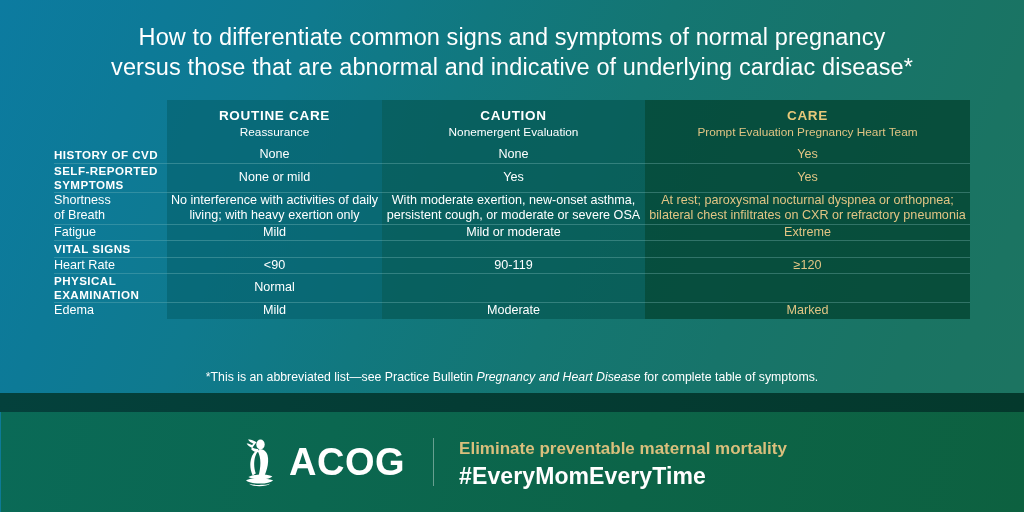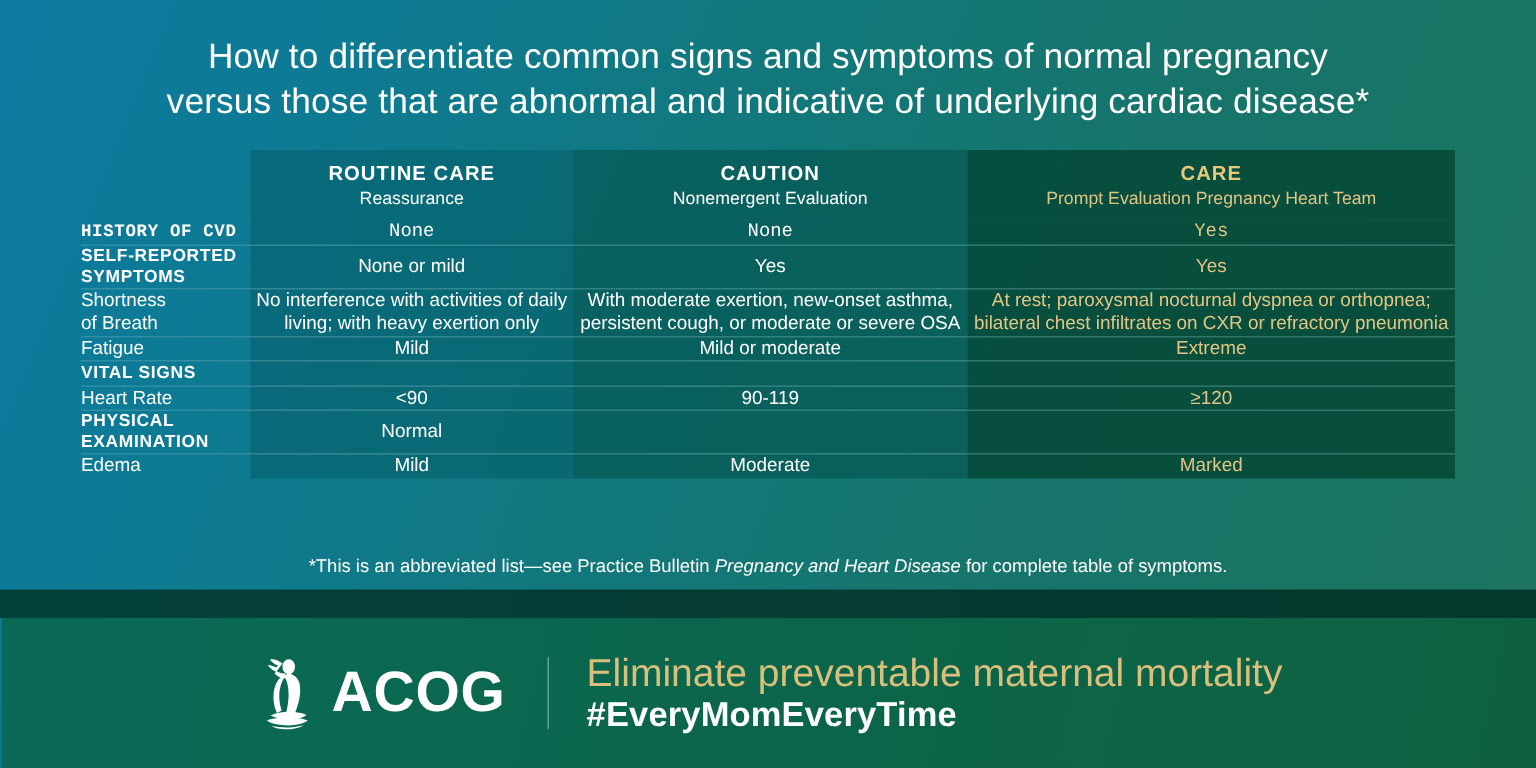--- a/index.html
+++ b/index.html
@@ -121,21 +121,21 @@
     font-weight: bold;
     font-size: 11.6px;
     letter-spacing: 0.45px;
     text-align: left;
     line-height: 14px;
   }
   .rowlabel.minor {
     text-align: left;
     font-weight: 400;
   }
-  tr.r-first > .cell, tr.r-first > .rowlabel { border-top: none; font-family: Liberation Mono, monospace; }
+  tr.r-first > .cell, tr.r-first > .rowlabel { border-top: none; }
 
   
   .footnote {
     position: absolute;
     left: 0; top: 369px;
     width: 1024px;
     text-align: center;
     color: #ffffff;
     font-size: 12.3px;
     line-height: 16px;
@@ -183,23 +183,23 @@
   }
   .vrule {
     width: 1px;
     height: 48px;
     background: rgba(255,255,255,0.38);
     margin: 0 25px 0 28px;
   }
   .taglines { display: block; }
   .tag-1 {
     color: #d9bf7c;
-    font-size: 26px;
+    font-size: 17px;
     line-height: 27px;
-    font-weight: 400;
+    font-weight: 700;
   }
   .tag-2 {
     color: #ffffff;
     font-size: 23px;
     line-height: 28px;
     font-weight: bold;
     letter-spacing: 0.1px;
   }
 </style>
 </head>

